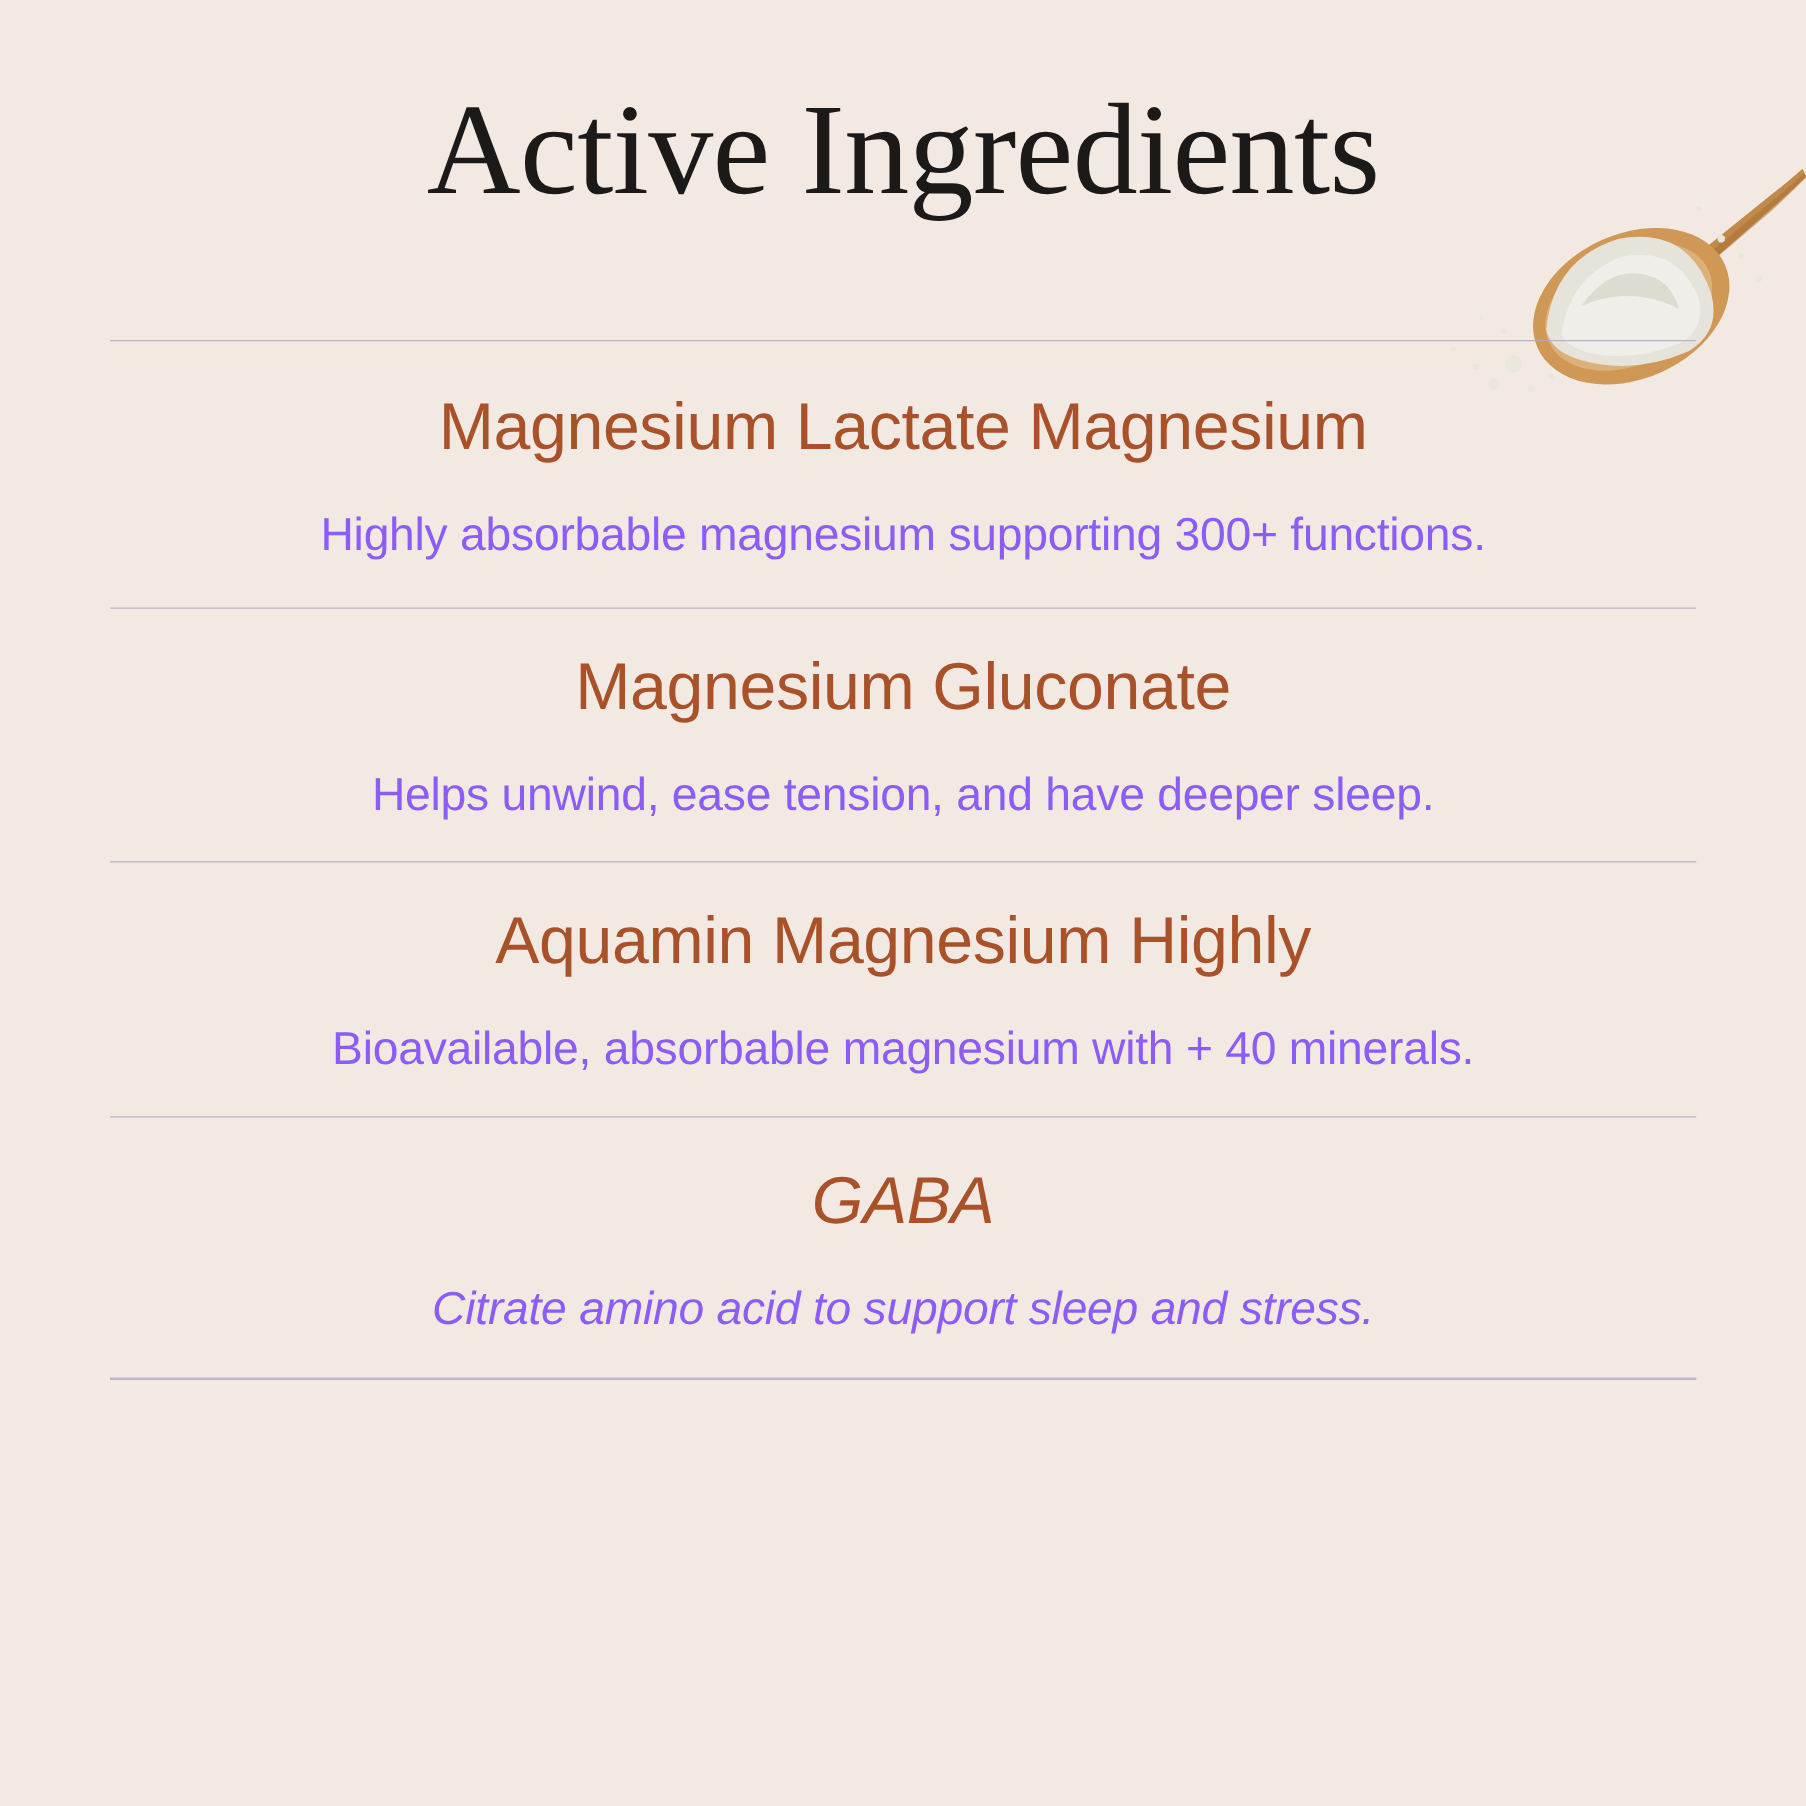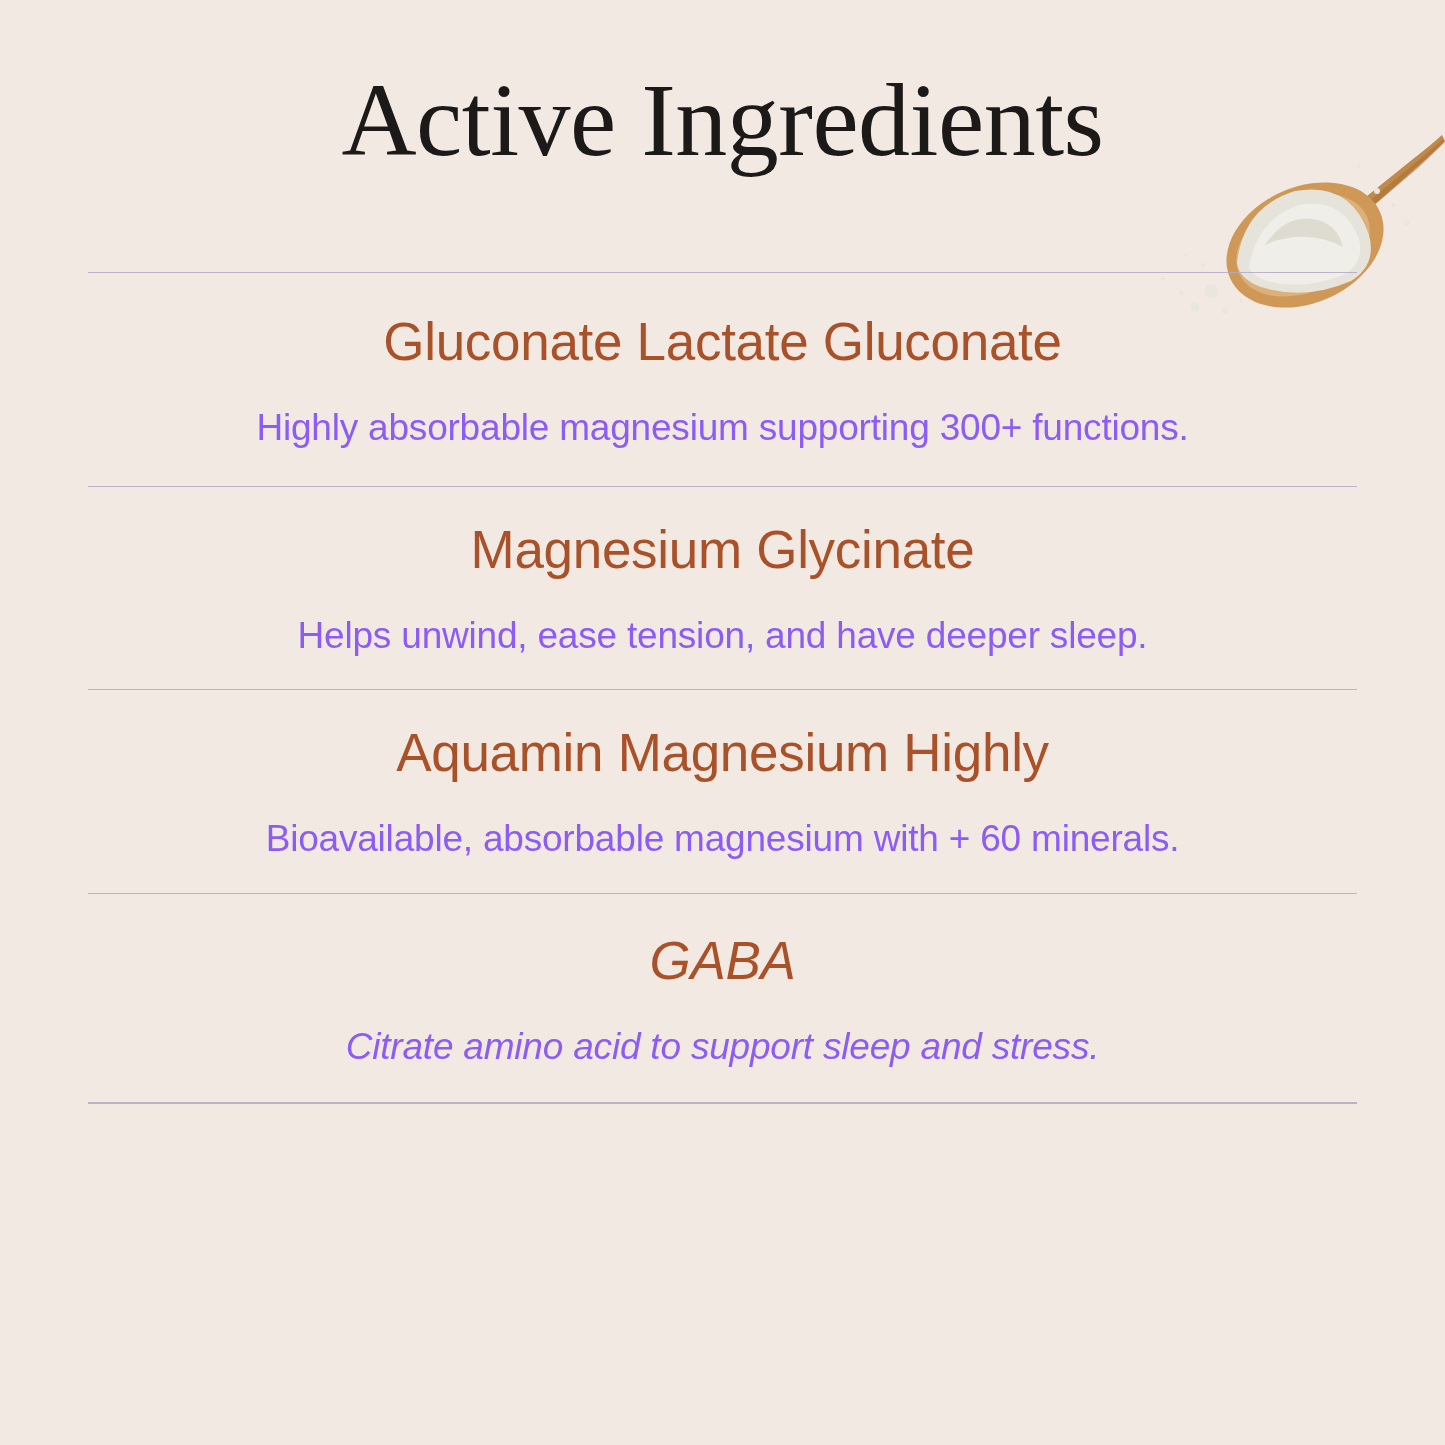--- a/index.html
+++ b/index.html
@@ -128,36 +128,36 @@
       <circle cx="58" cy="170" r="2.2" fill="#e9e6de"></circle>
       <circle cx="40" cy="160" r="1.6" fill="#e9e6de"></circle>
     </svg>
   </div>
 
   <div class="list">
 
     <div class="divider"></div>
 
     <div class="item first">
-      <div class="item-name">Gluconate Lactate Gluconate</div>
+      <div class="item-name">Magnesium Lactate Magnesium</div>
       <div class="item-desc">Highly absorbable magnesium supporting 300+ functions.</div>
     </div>
 
     <div class="divider"></div>
 
     <div class="item">
-      <div class="item-name">Magnesium Glycinate</div>
+      <div class="item-name">Magnesium Gluconate</div>
       <div class="item-desc">Helps unwind, ease tension, and have deeper sleep.</div>
     </div>
 
     <div class="divider"></div>
 
     <div class="item">
       <div class="item-name">Aquamin Magnesium Highly</div>
-      <div class="item-desc">Bioavailable, absorbable magnesium with + 60 minerals.</div>
+      <div class="item-desc">Bioavailable, absorbable magnesium with + 40 minerals.</div>
     </div>
 
     <div class="divider"></div>
 
     <div class="item tight">
       <div class="item-name">GABA</div>
       <div class="item-desc">Citrate amino acid to support sleep and stress.</div>
     </div>
 
     <div class="divider"></div>

